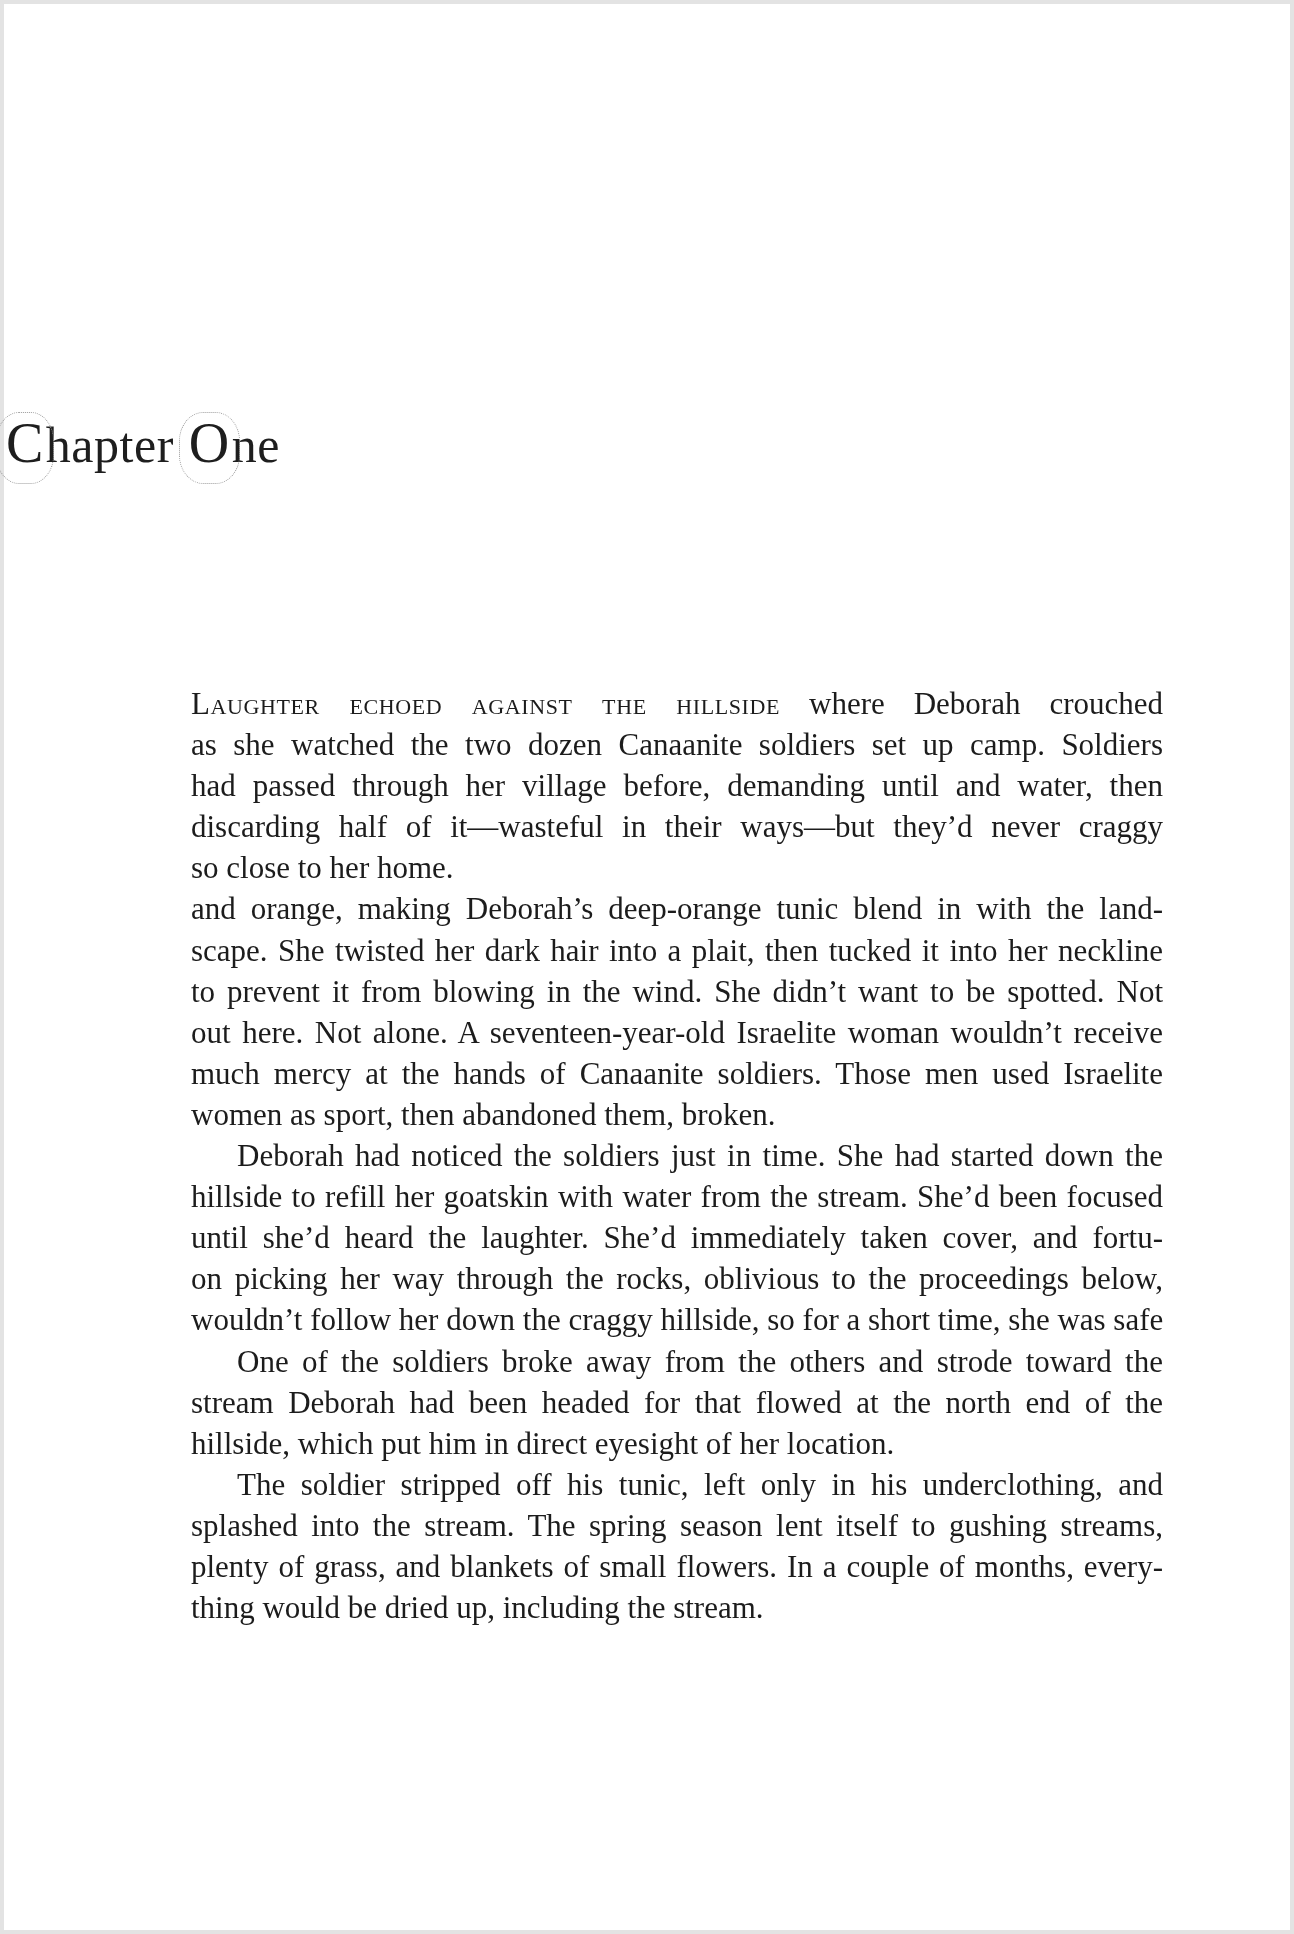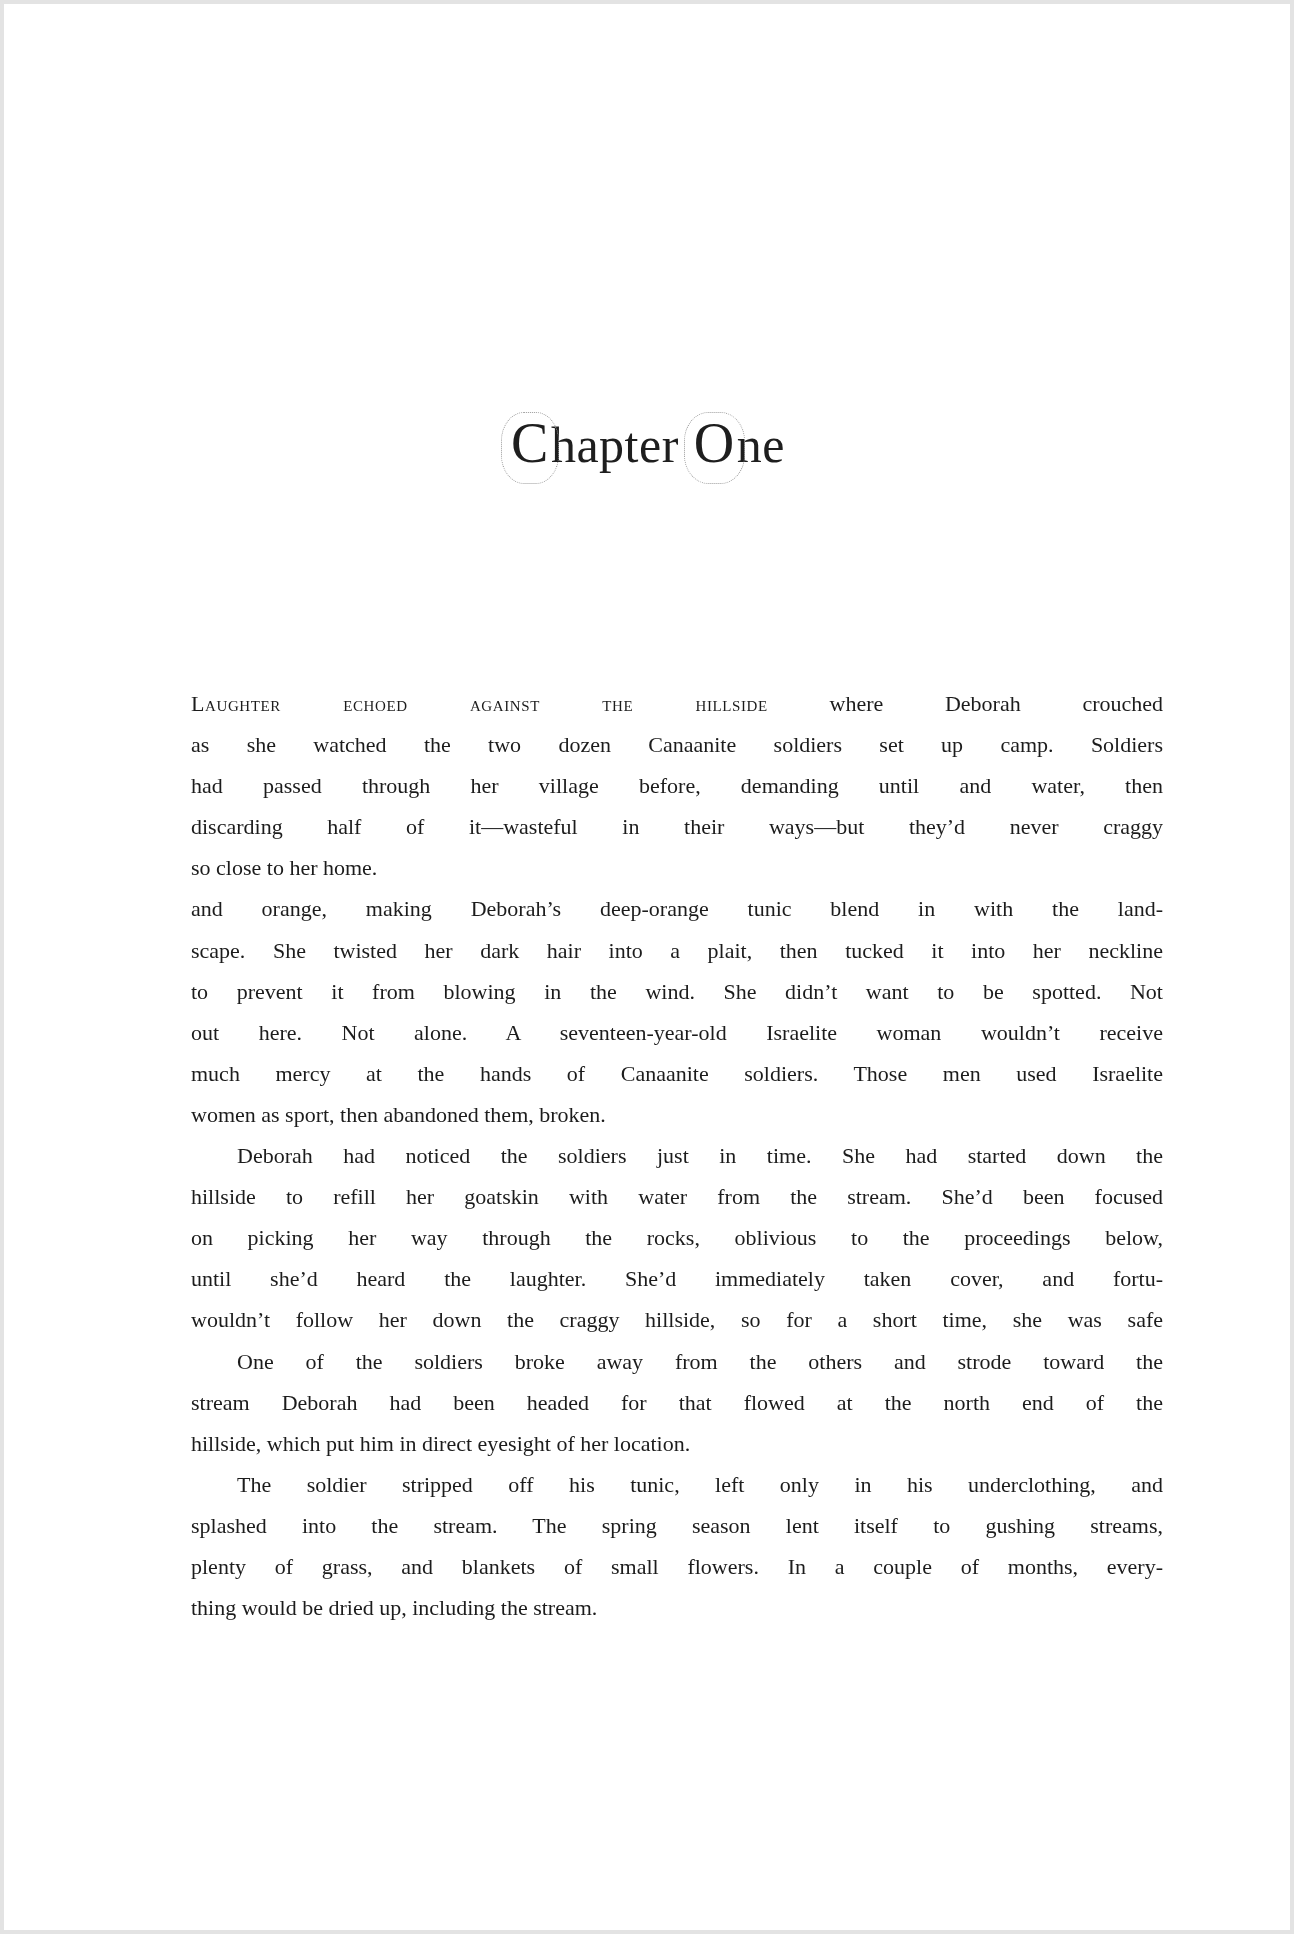--- a/index.html
+++ b/index.html
@@ -16,21 +16,20 @@
     top: 4px;
     width: 1286px;
     height: 1926px;
     background: #ffffff;
   }
   .chapter-title {
     position: absolute;
     left: 0;
     width: 1286px;
     top: 404px;
-    text-align: center;
     font-family: "Liberation Serif", "DejaVu Serif", serif;
     font-size: 50px;
     color: #1e1e1e;
     letter-spacing: 0.5px;
     line-height: 70px;
   }
   .chapter-title .initial {
     font-size: 56px;
     position: relative;
     display: inline-block;
@@ -42,21 +41,21 @@
     left: -8px; right: -8px; top: 4px; bottom: -6px;
     border: 1px dotted #9a9a9a;
     border-radius: 40%;
   }
   .body-text {
     position: absolute;
     left: 187px;
     top: 679px;
     width: 972px;
     font-family: "Liberation Serif", "DejaVu Serif", serif;
-    font-size: 22px;
+    font-size: 31px;
     line-height: 41.1px;
     color: #1c1c1c;
   }
   .line {
     display: block;
     white-space: nowrap;
     text-align: justify;
     text-align-last: justify;
     height: 41.1px;
   }
@@ -95,22 +94,22 @@
       <span class="line">scape. She twisted her dark hair into a plait, then tucked it into her neckline</span>
       <span class="line">to prevent it from blowing in the wind. She didn’t want to be spotted. Not</span>
       <span class="line">out here. Not alone. A seventeen-year-old Israelite woman wouldn’t receive</span>
       <span class="line">much mercy at the hands of Canaanite soldiers. Those men used Israelite</span>
       <span class="line last">women as sport, then abandoned them, broken.</span>
     </div>
 
     <div class="paragraph">
       <span class="line indent">Deborah had noticed the soldiers just in time. She had started down the</span>
       <span class="line">hillside to refill her goatskin with water from the stream. She’d been focused</span>
+      <span class="line">until she’d heard the laughter. She’d immediately taken cover, and fortu-</span>
       <span class="line">on picking her way through the rocks, oblivious to the proceedings below,</span>
-      <span class="line">until she’d heard the laughter. She’d immediately taken cover, and fortu-</span>
       <span class="line">wouldn’t follow her down the craggy hillside, so for a short time, she was safe</span>
     </div>
 
     <div class="paragraph">
       <span class="line indent">One of the soldiers broke away from the others and strode toward the</span>
       <span class="line">stream Deborah had been headed for that flowed at the north end of the</span>
       <span class="line last">hillside, which put him in direct eyesight of her location.</span>
     </div>
 
     <div class="paragraph">

